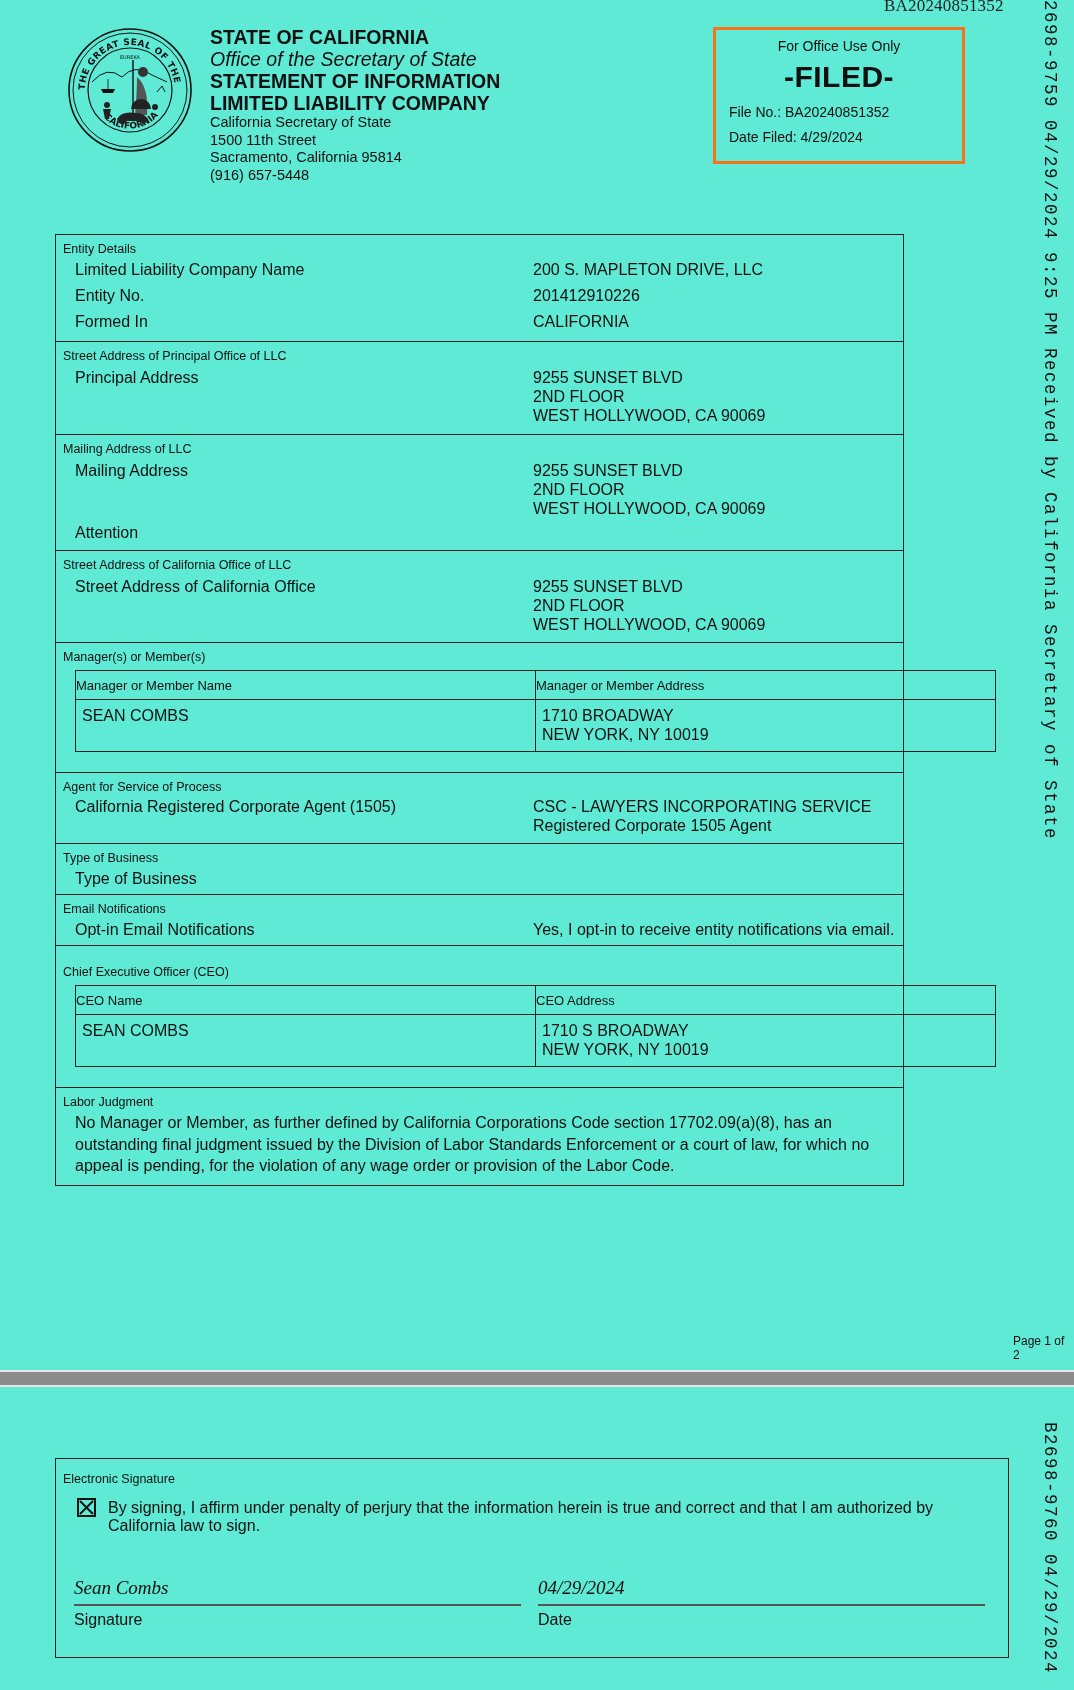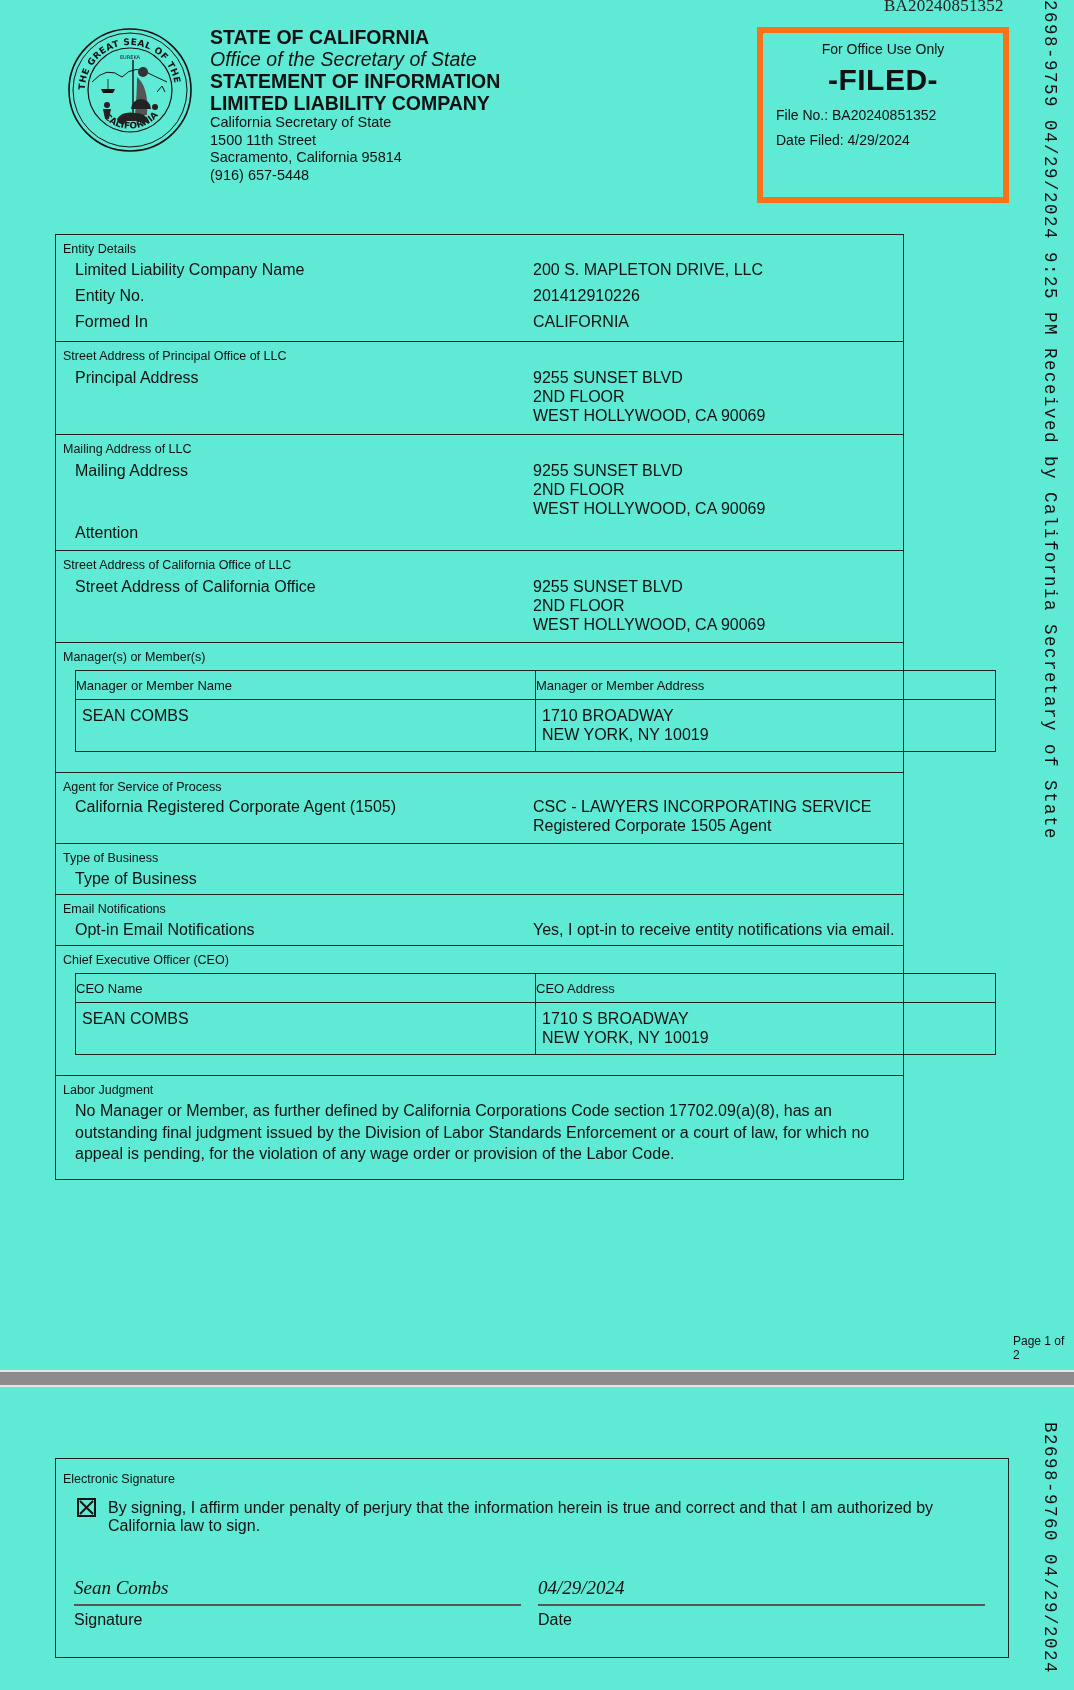--- a/index.html
+++ b/index.html
@@ -18,21 +18,21 @@
     .vstamp2 { left: 1040px; top: 35px; }
 
     .seal { position: absolute; left: 67px; top: 27px; width: 126px; height: 126px; }
 
     .hdr { position: absolute; left: 210px; top: 26px; }
     .hdr .t1 { font-size: 19.5px; font-weight: bold; line-height: 22px; }
     .hdr .t2 { font-size: 19.5px; font-style: italic; line-height: 22px; }
     .hdr .t3 { font-size: 19.5px; font-weight: bold; line-height: 22px; }
     .hdr .addr { font-size: 14.5px; line-height: 17.5px; }
 
-    .office { position: absolute; left: 757px; top: 27px; width: 252px; height: 176px; border: 6px solid #f97316; }
+    .office { position: absolute; left: 713px; top: 27px; width: 252px; height: 137px; border: 3px solid #f97316; }
     .office .ou { text-align: center; font-size: 14px; margin-top: 8px; }
     .office .filed { text-align: center; font-size: 30px; font-weight: bold; margin-top: 6px; letter-spacing: 0.5px; }
     .office .fno { font-size: 14px; margin: 10px 0 0 13px; }
     .office .fdate { font-size: 14px; margin: 9px 0 0 13px; }
 
     .form { position: absolute; left: 55px; top: 234px; width: 849px; border: 1.5px solid #222; }
     .sec { border-bottom: 1.5px solid #222; padding: 7px 0 6px 7px; position: relative; }
     .sec:last-child { border-bottom: none; }
     .sec-title { font-size: 12.5px; line-height: 15px; }
     .row { display: flex; font-size: 16px; line-height: 26px; }
@@ -216,40 +216,40 @@
     </div>
 
     <div class="sec" style="padding-bottom:2px;">
       <div class="sec-title">Email Notifications</div>
       <div class="row">
         <span class="lbl">Opt-in Email Notifications</span>
         <span class="val">Yes, I opt-in to receive entity notifications via email.</span>
       </div>
     </div>
 
-    <div class="sec" style="padding-bottom:6px;">
+    <div class="sec" style="padding-bottom:6px;margin-top:12px;">
       <div class="sec-title">Chief Executive Officer (CEO)</div>
       <table class="sub">
         <tbody>
             <tr>
           <th>CEO Name</th>
           <th>CEO Address</th>
         </tr>
         <tr>
           <td>SEAN COMBS</td>
           <td>
             <span style="display:block">1710 S BROADWAY</span>
             <span style="display:block">NEW YORK, NY 10019</span>
           </td>
         </tr>
       </tbody>
         </table>
     </div>
 
-    <div class="sec" style="padding-bottom:12px;">
+    <div class="sec" style="padding-bottom:6px;">
       <div class="sec-title">Labor Judgment</div>
       <div class="labor">No Manager or Member, as further defined by California Corporations Code section 17702.09(a)(8), has an outstanding final judgment issued by the Division of Labor Standards Enforcement or a court of law, for which no appeal is pending, for the violation of any wage order or provision of the Labor Code.</div>
     </div>
   </div>
 
   <div class="page-no">Page 1 of 2</div>
 </div>
 
 <div class="divider"></div>
 

